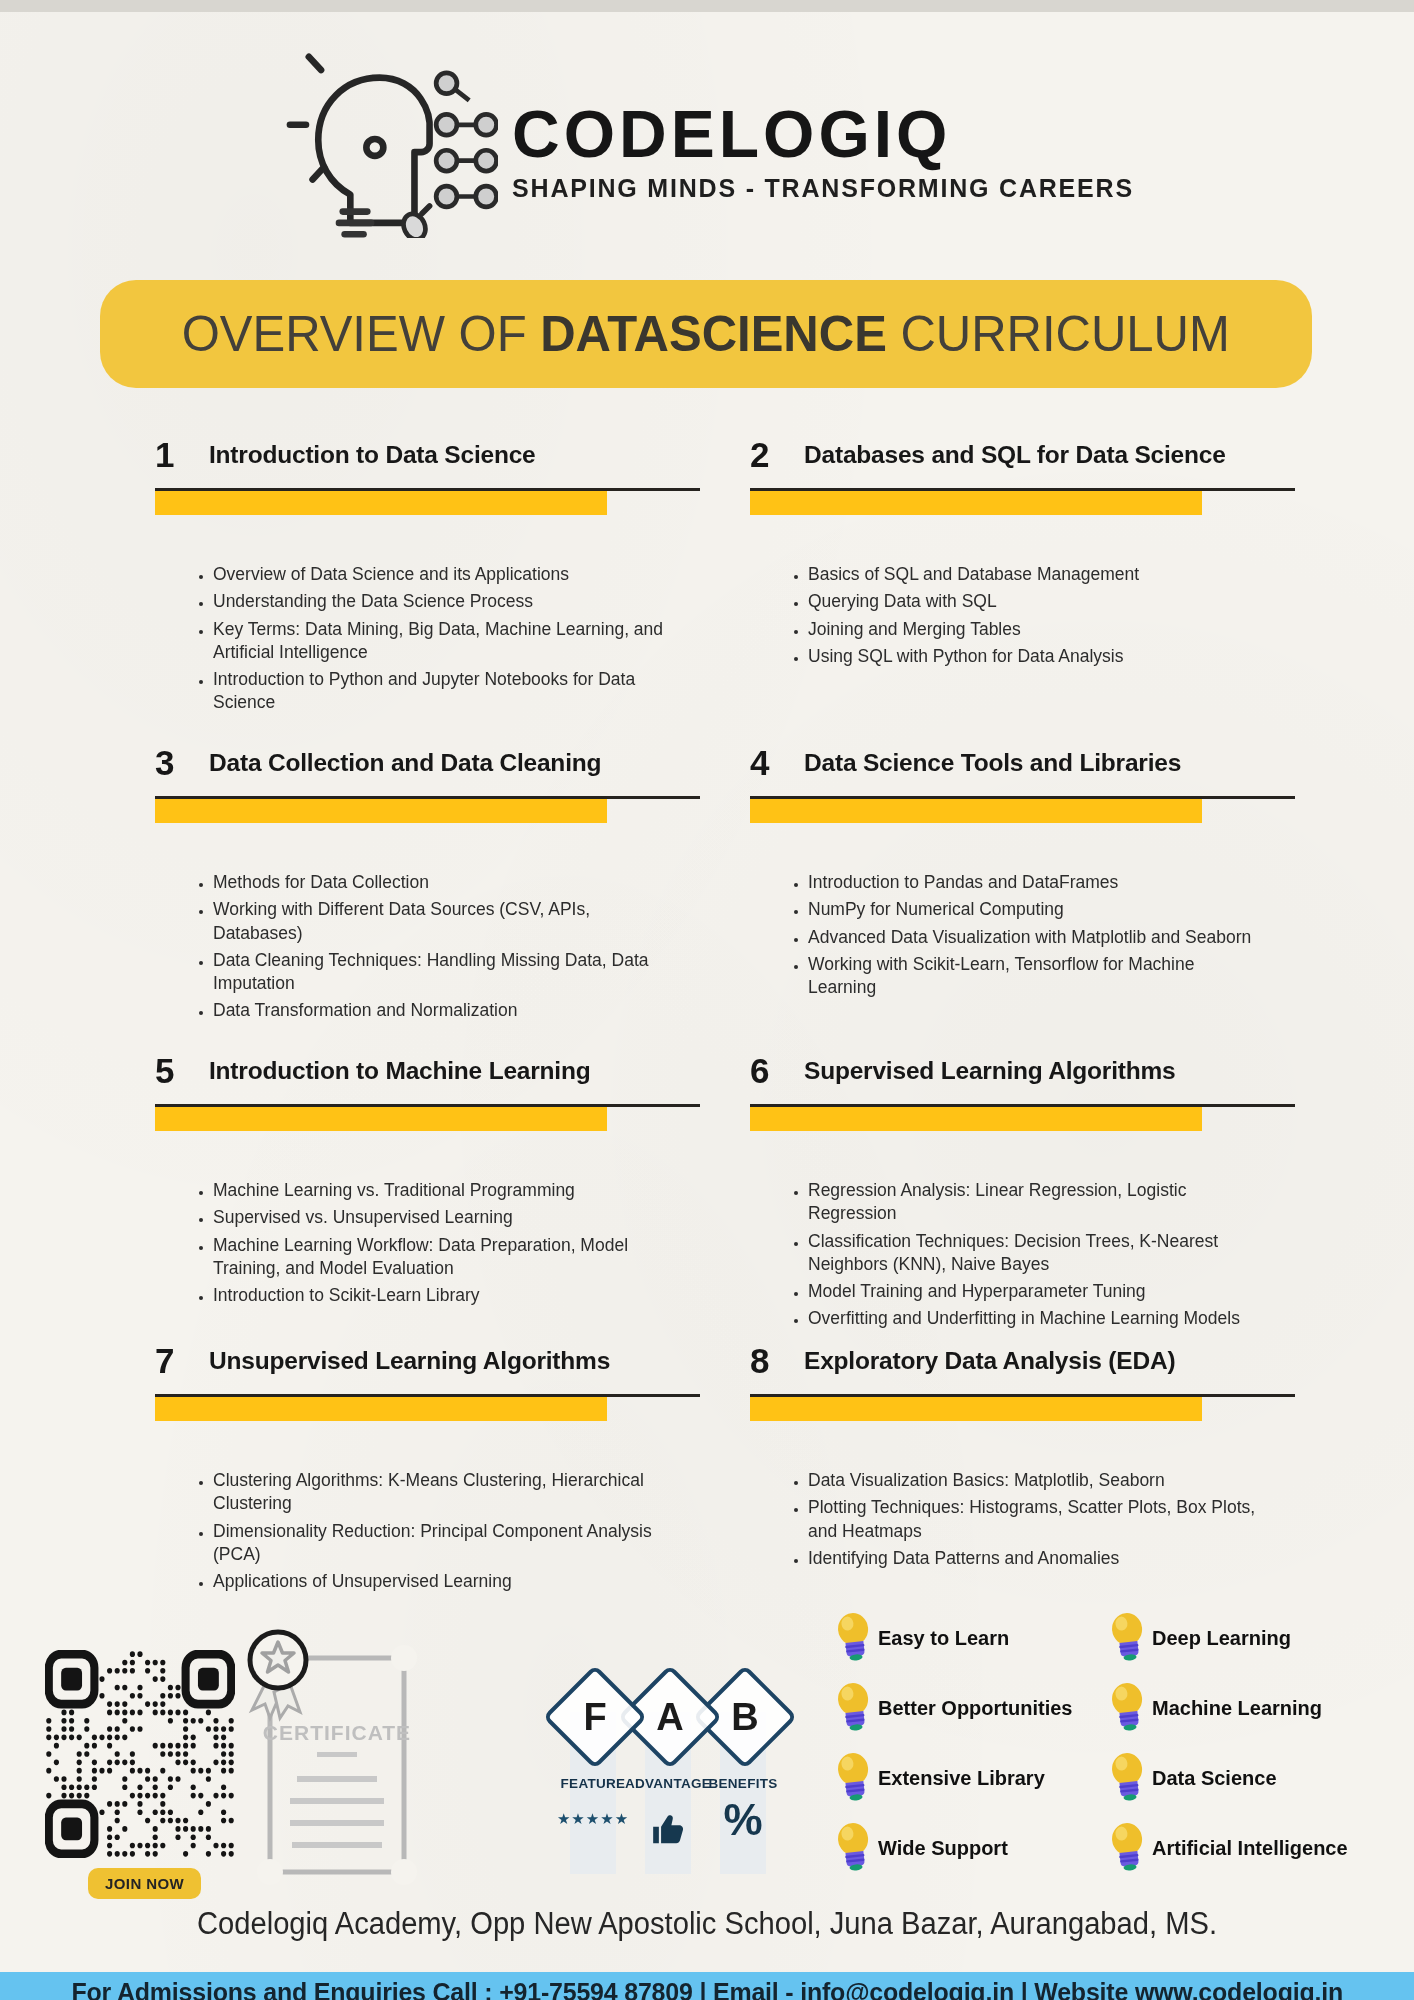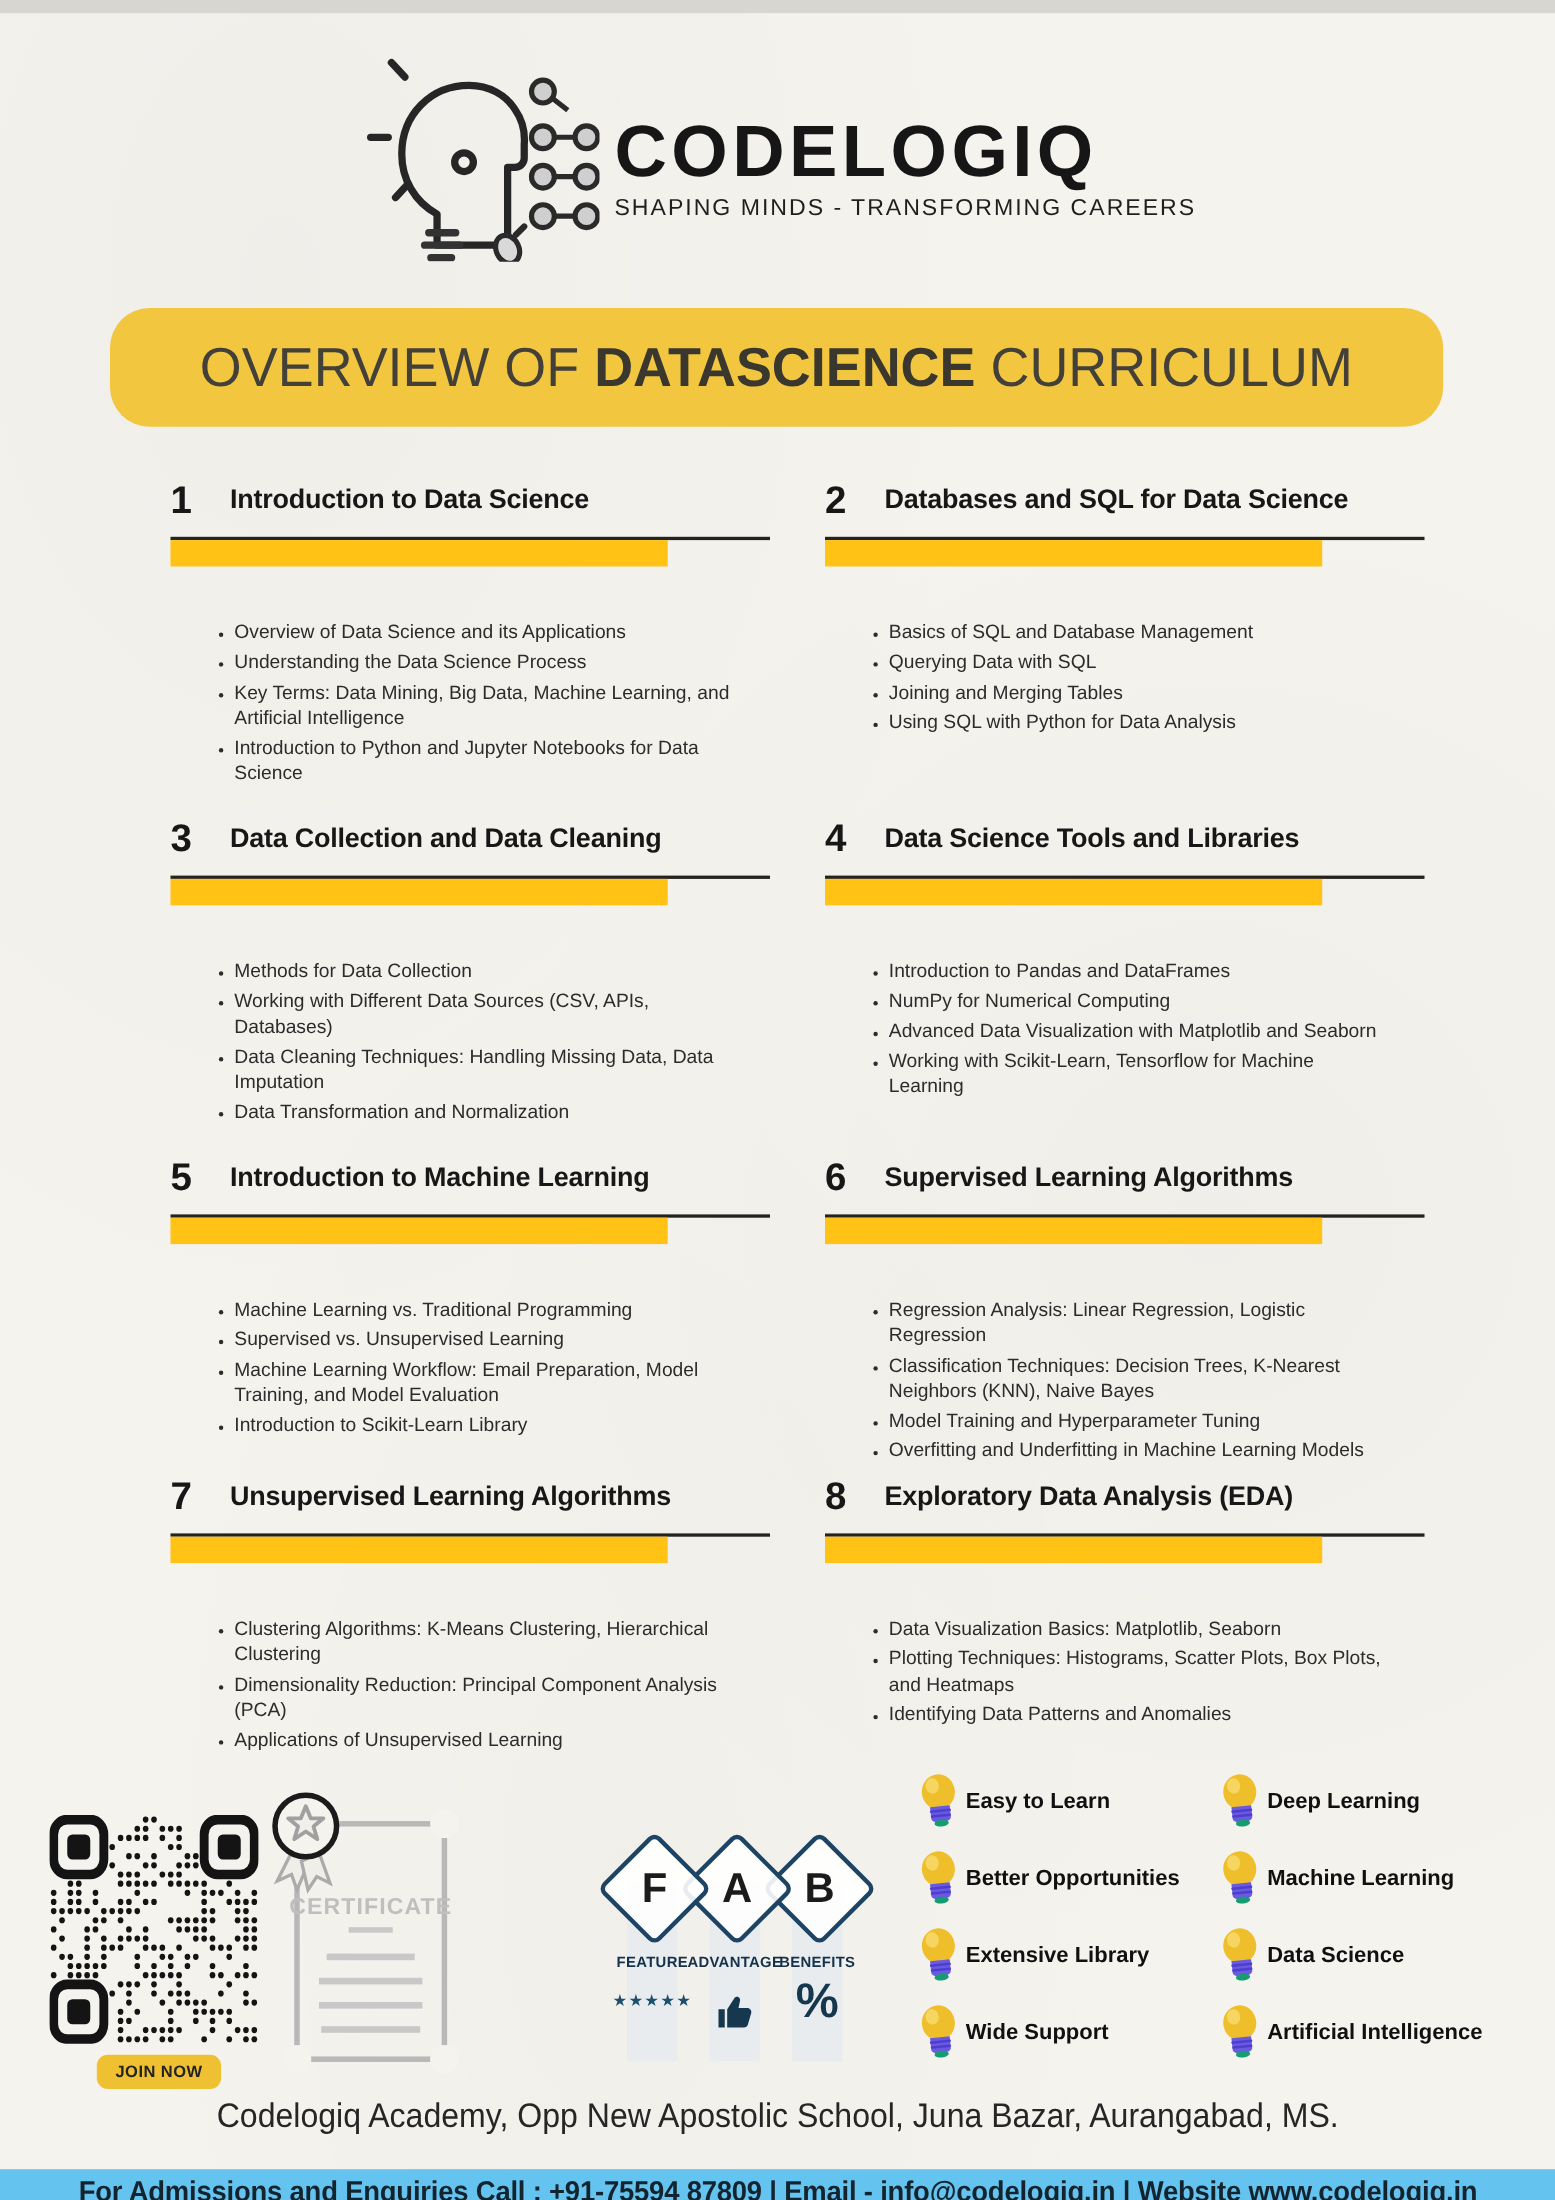--- a/index.html
+++ b/index.html
@@ -10,21 +10,21 @@
       radial-gradient(ellipse at 18% 12%, rgba(0,0,0,0.018), transparent 42%),
       radial-gradient(ellipse at 78% 55%, rgba(0,0,0,0.018), transparent 46%),
       radial-gradient(ellipse at 40% 85%, rgba(0,0,0,0.015), transparent 40%),
       #f5f3ee;
     color:#222;
   }
   
   .logo-wrap{position:absolute;top:26px;left:0;right:0;display:flex;justify-content:center;align-items:center;gap:14px;}
   .brand-block{transform:translateY(14px);}
   .brand-name{font-size:66px;font-weight:600;letter-spacing:4px;color:#161616;line-height:1;}
-  .brand-tagline{font-size:21px;font-weight:400;letter-spacing:1.8px;color:#1f1f1f;margin-top:7px;}
+  .brand-tagline{font-size:25px;font-weight:700;letter-spacing:1.8px;color:#1f1f1f;margin-top:7px;}
   
   .banner{position:absolute;left:100px;top:268px;width:1212px;height:108px;background:#F2C63F;border-radius:36px;display:flex;align-items:center;justify-content:center;}
   .banner h1{margin:0;font-size:50px;font-weight:400;color:#43403a;letter-spacing:0;transform:scaleX(0.98);white-space:nowrap;}
   .banner h1 strong{font-weight:800;color:#3a372f;}
   
   .module{position:absolute;width:545px;}
   #m1{left:155px;top:418px}#m2{left:750px;top:418px}
   #m3{left:155px;top:726px}#m4{left:750px;top:726px}
   #m5{left:155px;top:1034px}#m6{left:750px;top:1034px}
   #m7{left:155px;top:1324px}#m8{left:750px;top:1324px}
@@ -173,21 +173,21 @@
   <section class="module" id="m5">
     <div class="module-head">
       <span class="module-num">5</span>
       <h2 class="module-title">Introduction to Machine Learning</h2>
     </div>
     <div class="module-rule"></div>
     <div class="module-bar"></div>
     <ul class="module-list">
       <li>Machine Learning vs. Traditional Programming</li>
       <li>Supervised vs. Unsupervised Learning</li>
-      <li>Machine Learning Workflow: Email Preparation, Model Training, and Model Evaluation</li>
+      <li>Machine Learning Workflow: Data Preparation, Model Training, and Model Evaluation</li>
       <li>Introduction to Scikit-Learn Library</li>
     </ul>
   </section>
 
   <section class="module" id="m6">
     <div class="module-head">
       <span class="module-num">6</span>
       <h2 class="module-title">Supervised Learning Algorithms</h2>
     </div>
     <div class="module-rule"></div>

